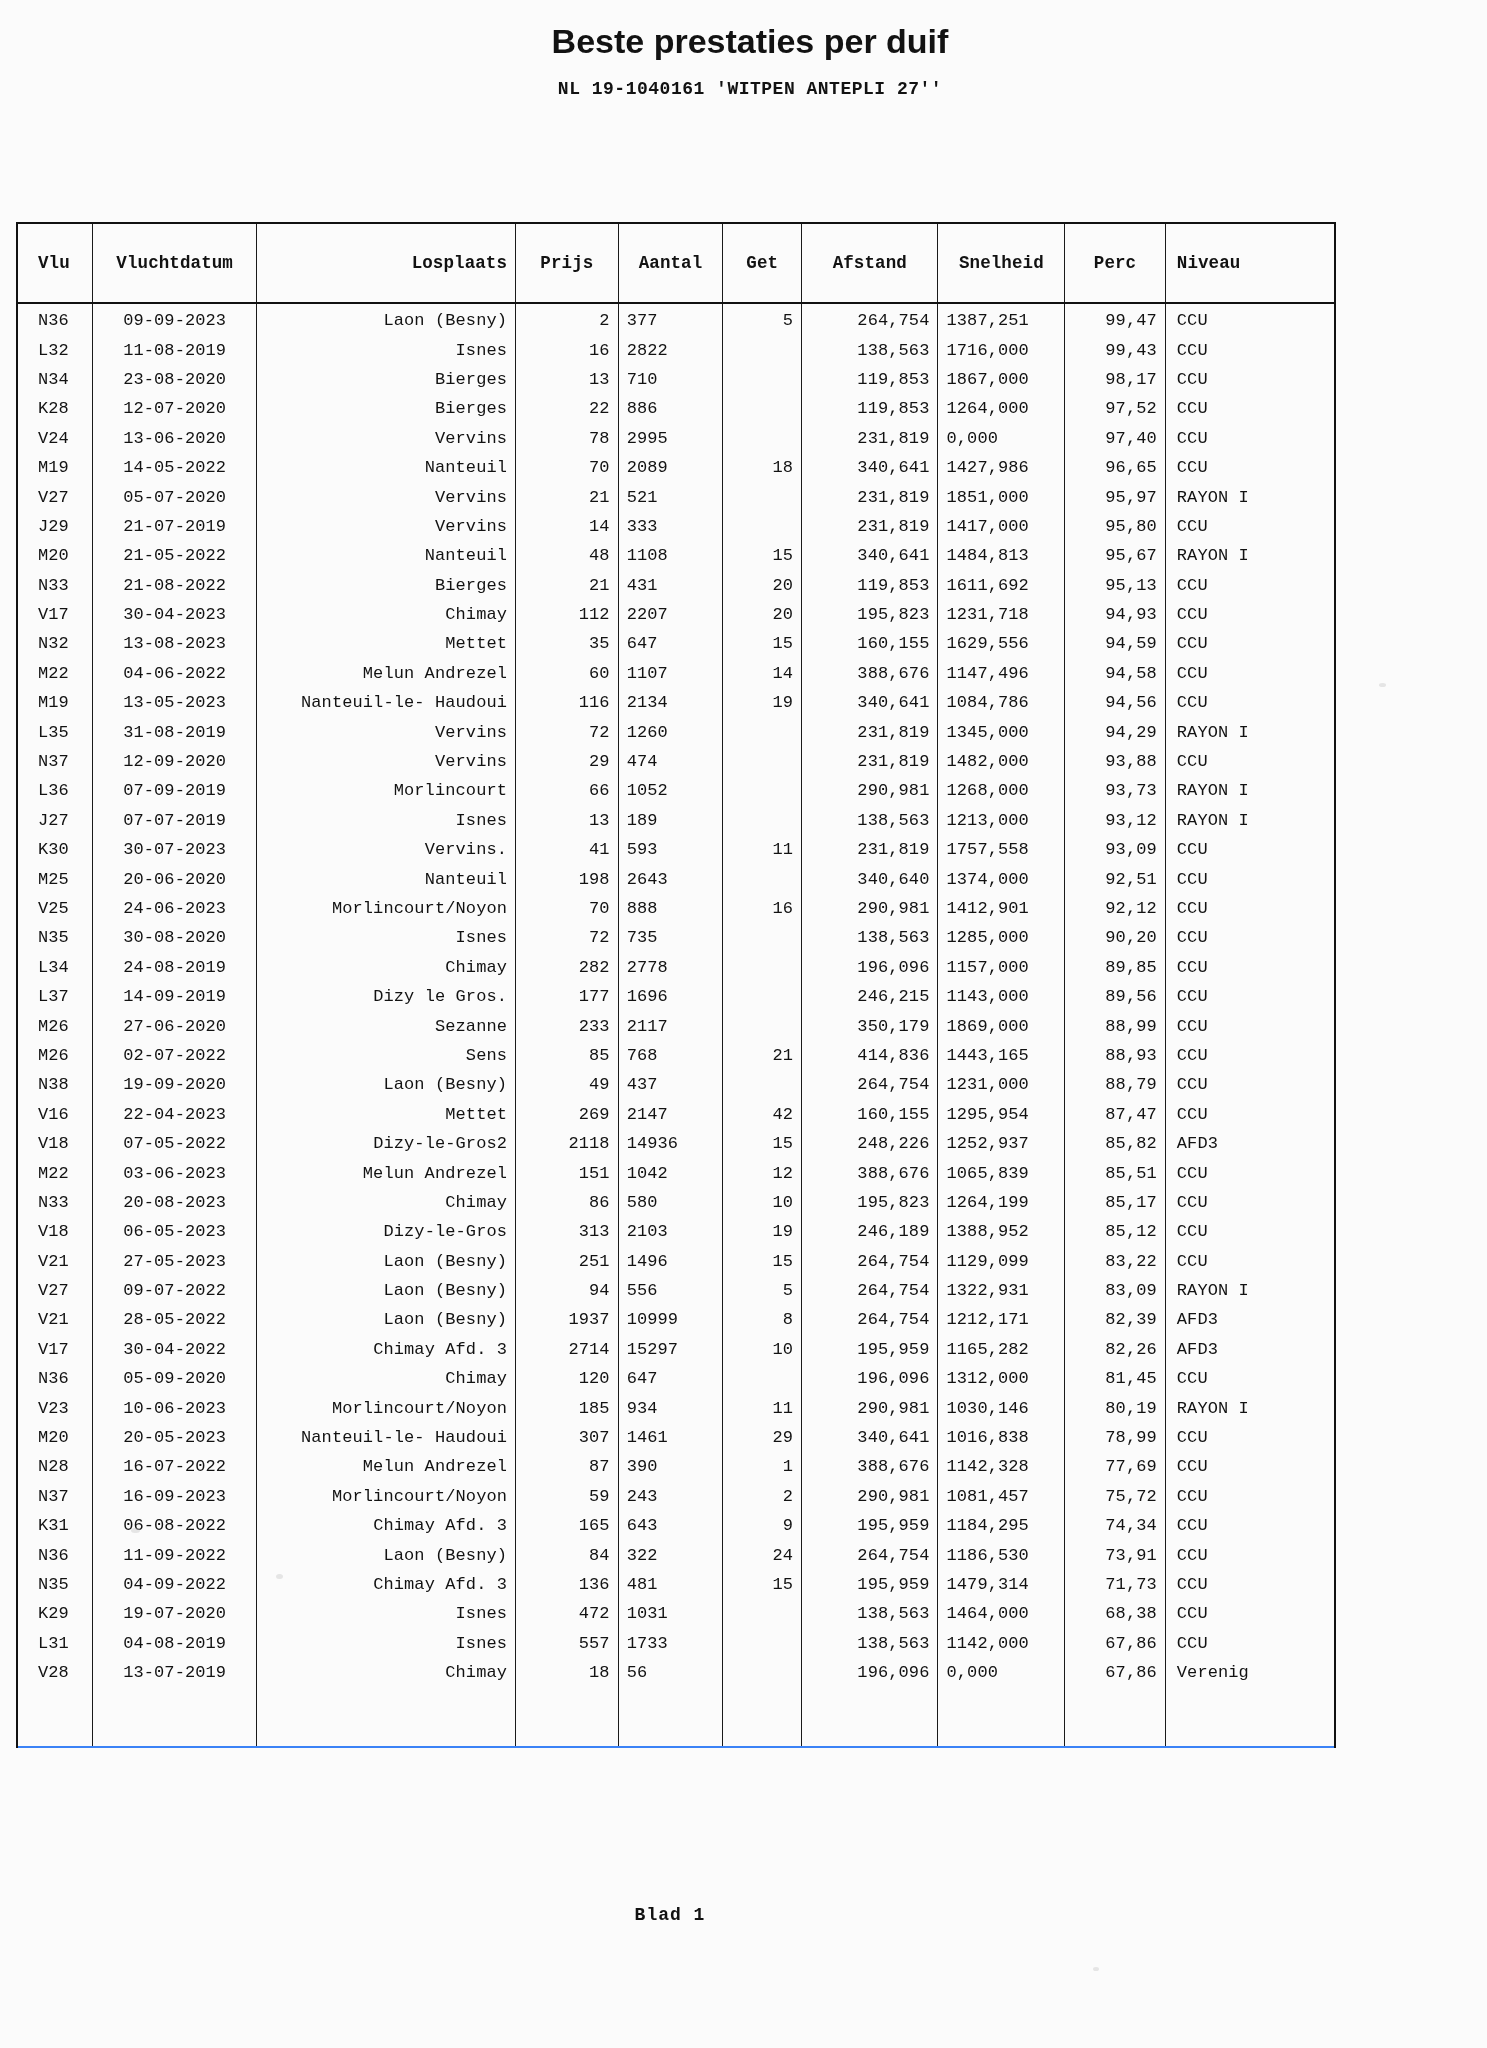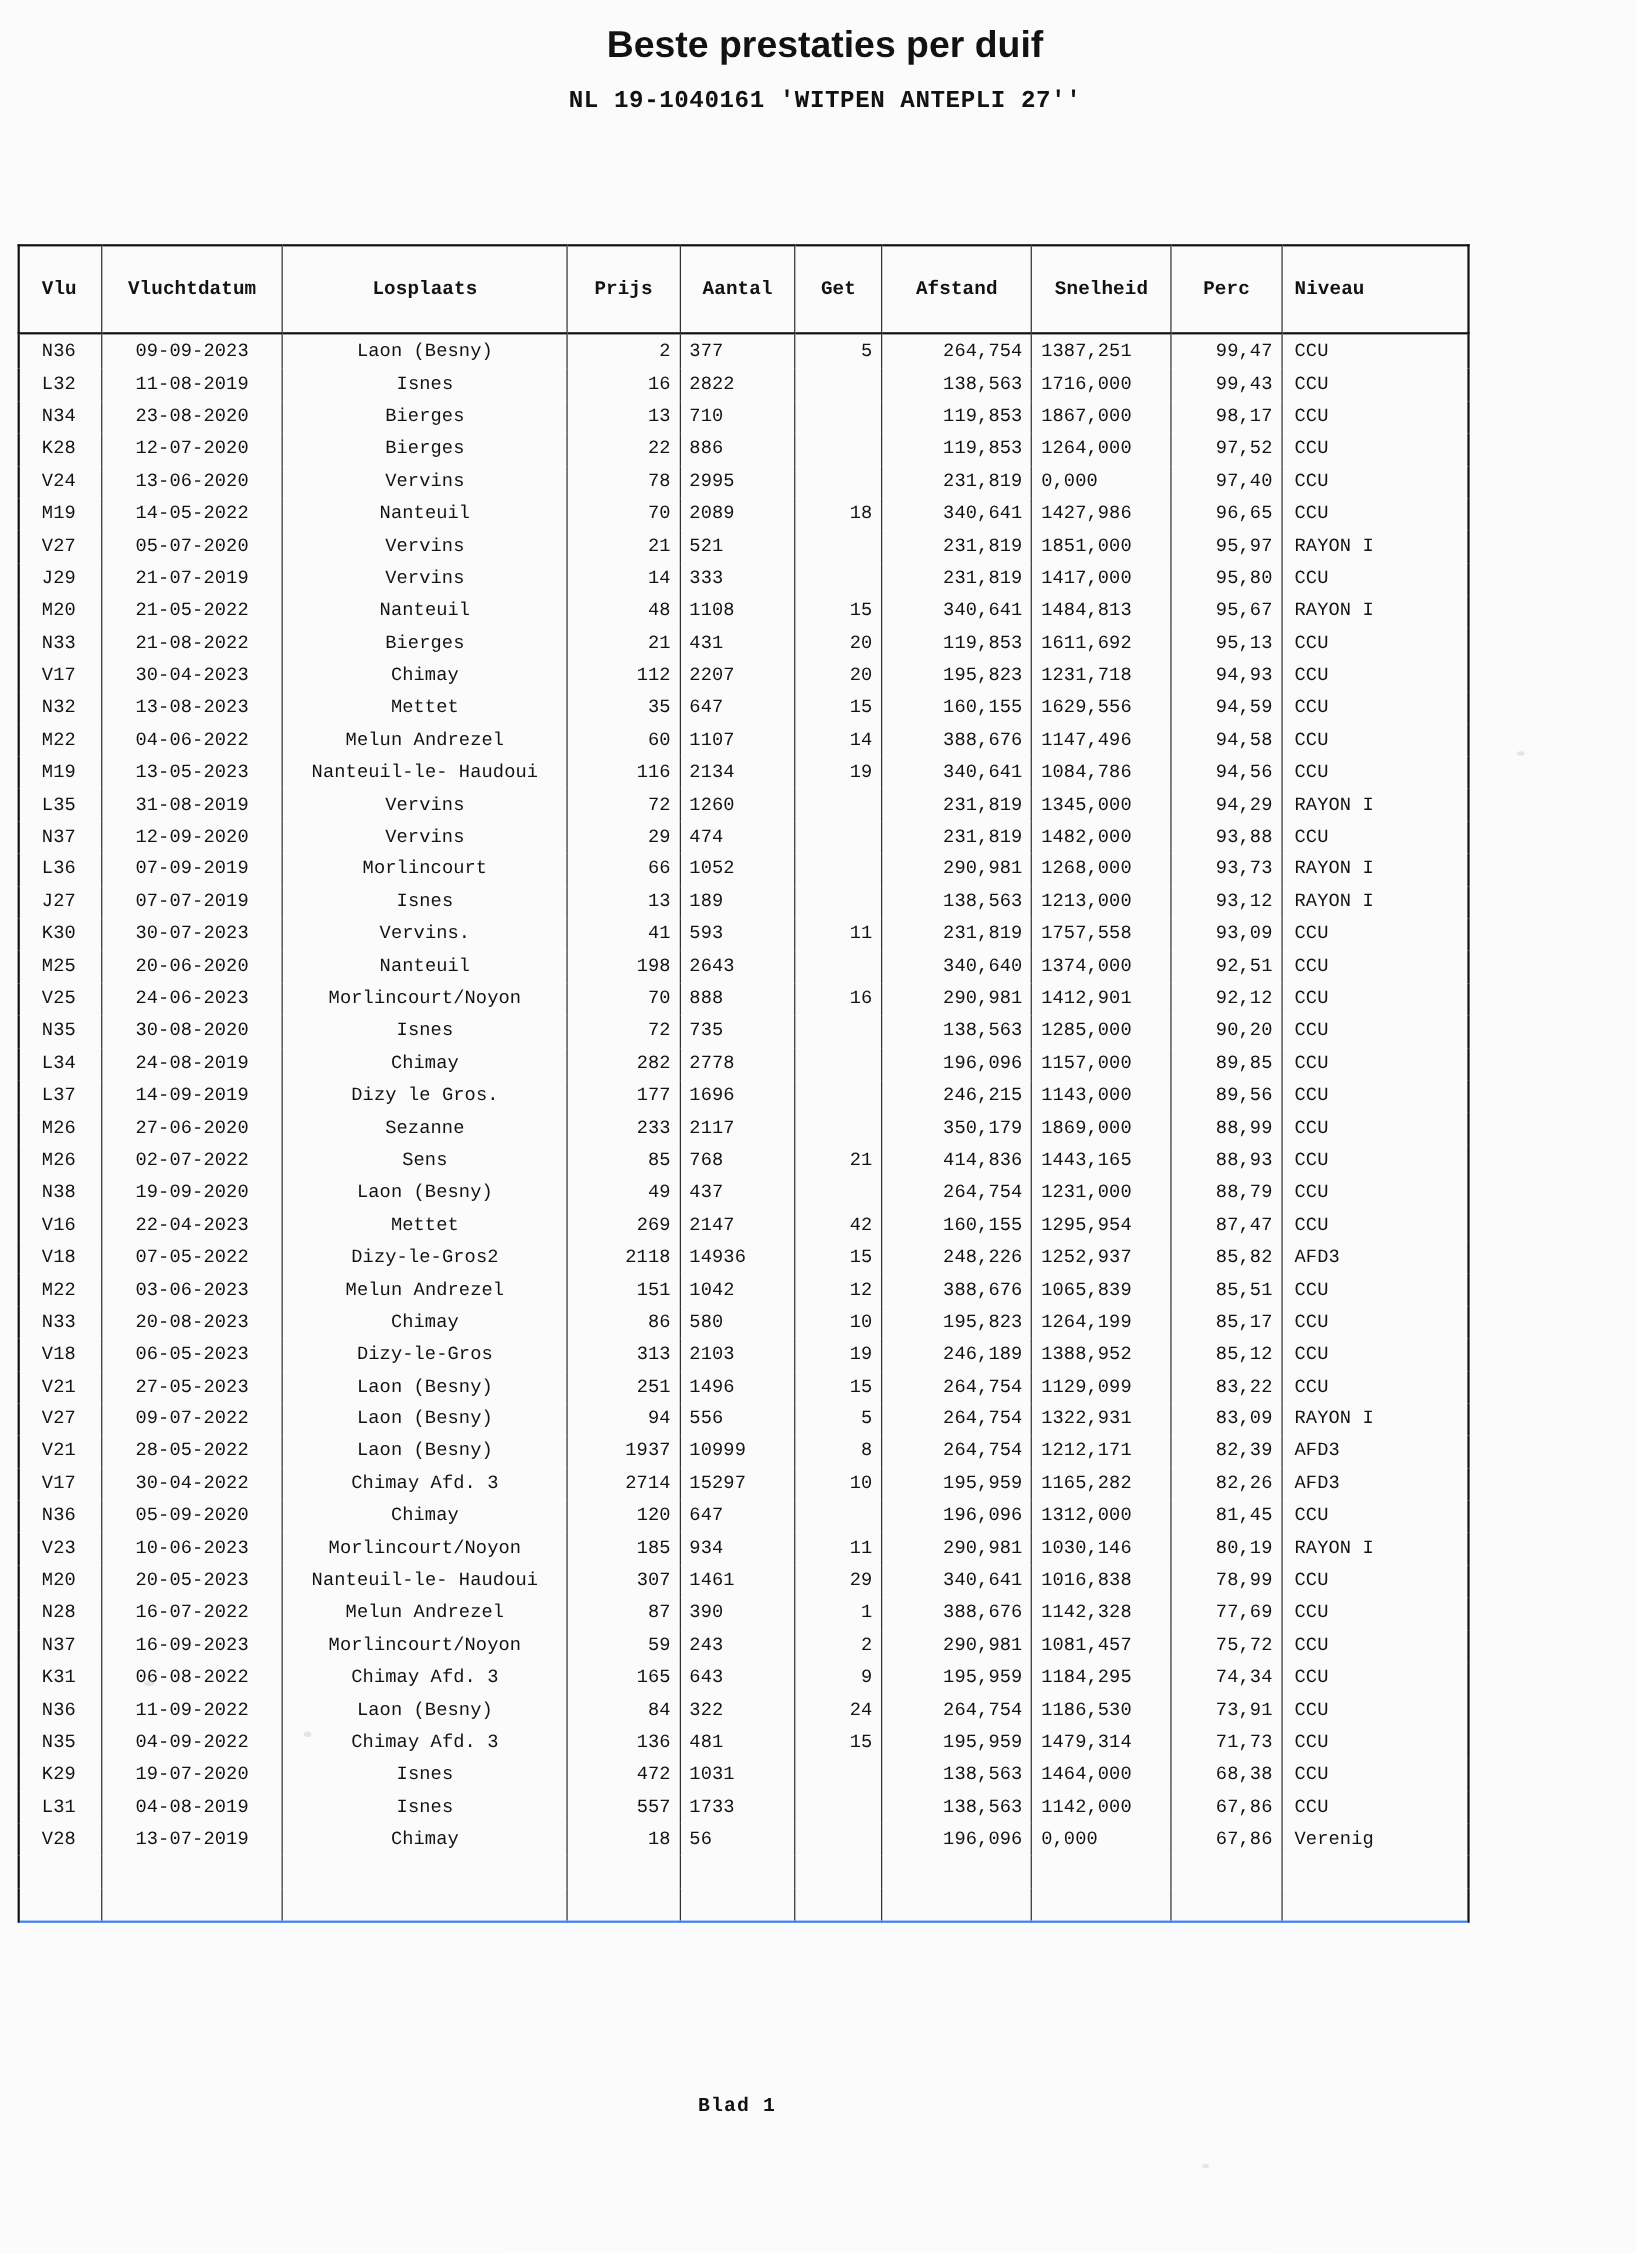--- a/index.html
+++ b/index.html
@@ -41,21 +41,21 @@
   .title-main {
     font-family: "Liberation Sans", sans-serif;
     font-weight: bold;
     font-size: 34px;
     letter-spacing: 0px;
     margin: 0;
   }
   .title-sub {
     font-family: "Liberation Mono", monospace;
     font-weight: bold;
-    font-size: 22px;
+    font-size: 18px;
     letter-spacing: 0.5px;
     margin-top: 18px;
     white-space: pre;
   }
 
   
   .table-wrap {
     position: absolute;
     left: 16px;
     top: 222px;
@@ -91,21 +91,21 @@
   table.report tbody tr td {
     border-bottom: none;
     border-top: none;
   }
   table.report tbody {
     border-bottom: 2px solid #3b82f6;
   }
   
   .c-vlu      { width: 46px;  text-align: left; }
   .c-datum    { width: 148px; text-align: center; padding-left: 10px; }
-  .c-los      { width: 242px; text-align: center; padding-left: 10px; border-radius: 13px; }
+  .c-los      { width: 242px; text-align: right; padding-left: 10px; border-radius: 13px; }
   .c-prijs    { width: 86px;  text-align: right; }
   .c-aantal   { width: 88px;  text-align: left; }
   .c-get      { width: 62px;  text-align: right; }
   .c-afstand  { width: 120px; text-align: right; }
   .c-snelheid { width: 110px; text-align: left; }
   .c-perc     { width: 84px;  text-align: right; }
   .c-niveau   { width: 150px; text-align: left; padding-left: 12px; border-right: none;}
   thead .c-prijs, thead .c-aantal, thead .c-get, thead .c-afstand,
   thead .c-snelheid, thead .c-perc { text-align: center; }
   thead .c-vlu { text-align: left; }

